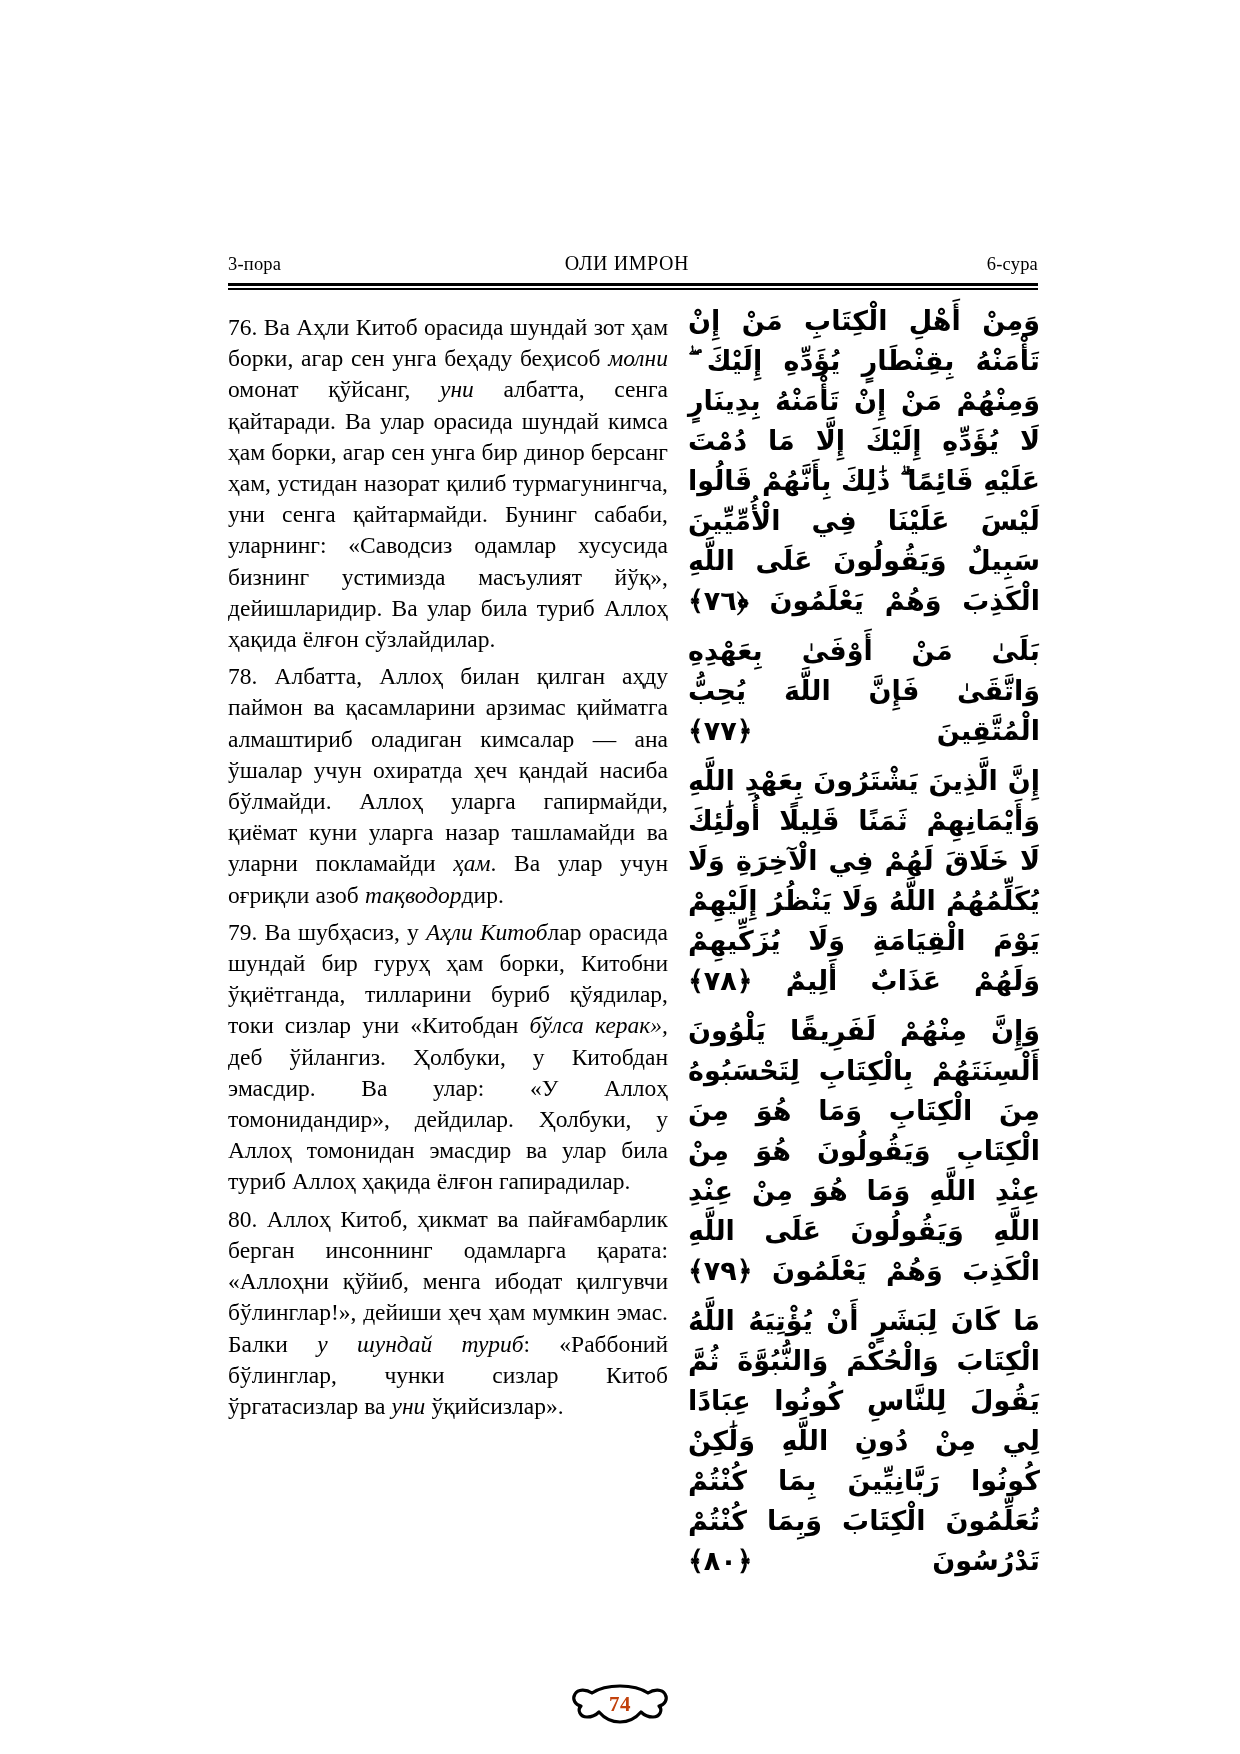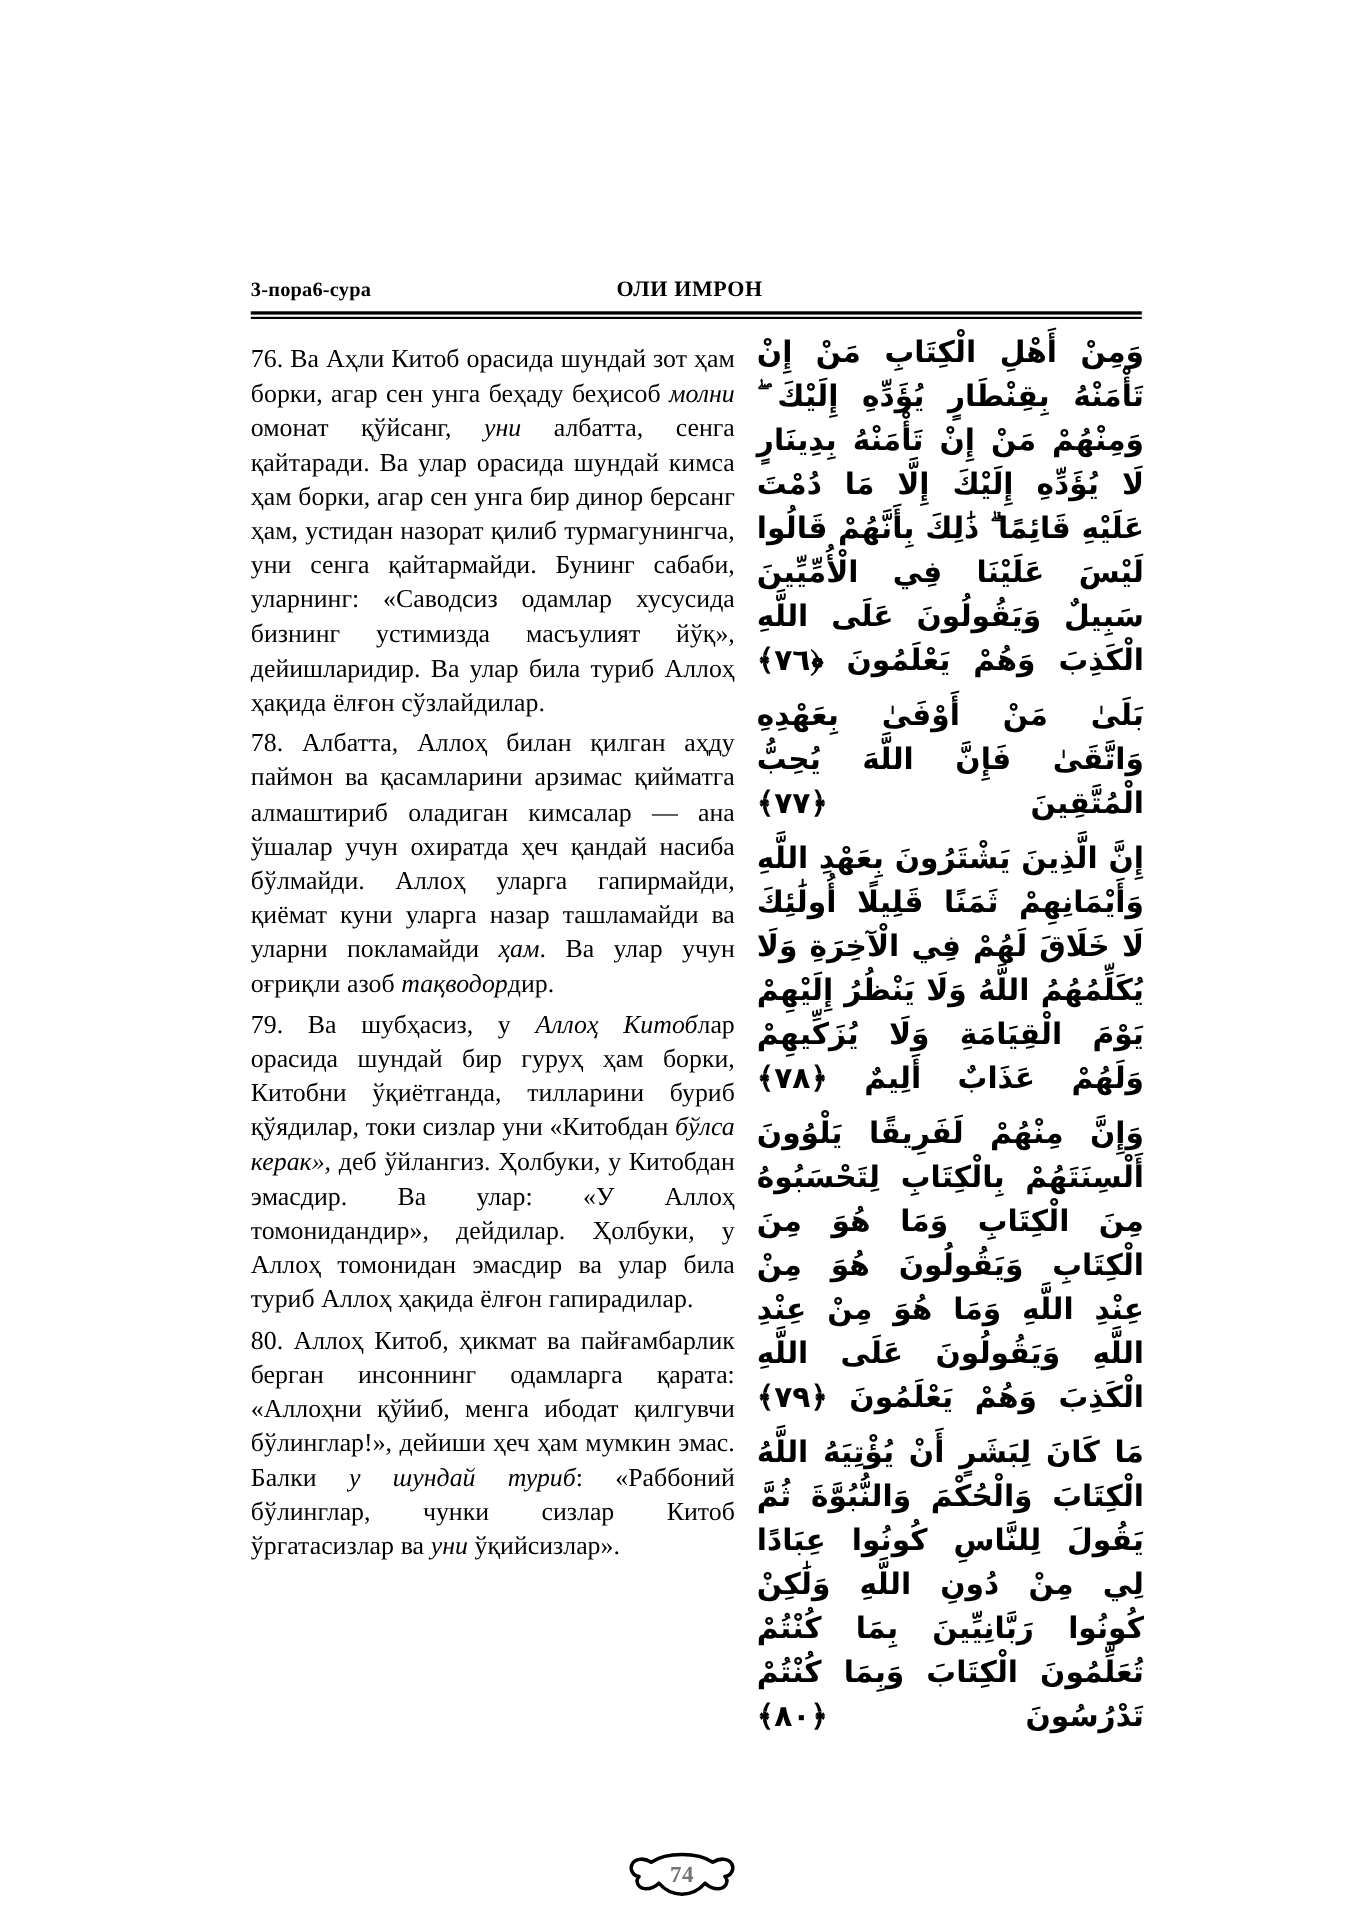--- a/index.html
+++ b/index.html
@@ -25,23 +25,23 @@
 
   
   .header {
     position: absolute;
     left: 228px;
     top: 245px;
     width: 810px;
     height: 30px;
     display: flex;
     align-items: flex-end;
-    justify-content: flex-start;
+    justify-content: space-between;
     font-family: "Liberation Serif", "DejaVu Serif", serif;
-    font-weight: bold;
+    font-weight: normal;
     font-size: 18.5px;
     letter-spacing: 0.2px;
   }
   .header .center {
     position: absolute;
     left: 0;
     right: 12px;
     text-align: center;
     font-size: 20px;
     letter-spacing: 0.6px;
@@ -142,21 +142,21 @@
     position: absolute;
     left: 0;
     top: 0;
   }
   .folio-num {
     position: relative;
     z-index: 2;
     font-family: "Liberation Serif", "DejaVu Serif", serif;
     font-size: 21px;
     font-weight: bold;
-    color: #737373;
+    color: #c2410c;
     letter-spacing: 0.5px;
   }
 </style>
 </head>
 <body>
 
 <div class="page">
 
   <div class="header">
     <span class="left">3-пора</span>
@@ -168,21 +168,21 @@
     <div class="thick"></div>
     <div class="gap"></div>
     <div class="thin"></div>
   </div>
 
   <div class="columns">
 
     <div class="col-uz">
       <p class="verse">76. Ва Аҳли Китоб орасида шундай зот ҳам борки, агар сен унга беҳаду беҳисоб <i>молни</i> омонат қўйсанг, <i>уни</i> албатта, сенга қайтаради. Ва улар орасида шундай кимса ҳам борки, агар сен унга бир динор берсанг ҳам, устидан назорат қилиб турмагунингча, уни сенга қайтармайди. Бунинг сабаби, уларнинг: «Саводсиз одамлар хусусида бизнинг устимизда масъулият йўқ», дейишларидир. Ва улар била туриб Аллоҳ ҳақида ёлғон сўзлайдилар.</p>
       <p class="verse">78. Албатта, Аллоҳ билан қилган аҳду паймон ва қасамларини арзимас қийматга алмаштириб оладиган кимсалар — ана ўшалар учун охиратда ҳеч қандай насиба бўлмайди. Аллоҳ уларга гапирмайди, қиёмат куни уларга назар ташламайди ва уларни покламайди <i>ҳам</i>. Ва улар учун оғриқли азоб <i>тақводор</i>дир.</p>
-      <p class="verse">79. Ва шубҳасиз, у <i>Аллоҳ Китоб</i>лар орасида шундай бир гуруҳ ҳам борки, Китобни ўқиётганда, тилларини буриб қўядилар, токи сизлар уни «Китобдан <i>бўлса керак»,</i> деб ўйлангиз. Ҳолбуки, у Китобдан эмасдир. Ва улар: «У Аллоҳ томонидандир», дейдилар. Ҳолбуки, у Аллоҳ томонидан эмасдир ва улар била туриб Аллоҳ ҳақида ёлғон гапирадилар.</p>
+      <p class="verse">79. Ва шубҳасиз, у <i>Аҳли Китоб</i>лар орасида шундай бир гуруҳ ҳам борки, Китобни ўқиётганда, тилларини буриб қўядилар, токи сизлар уни «Китобдан <i>бўлса керак»,</i> деб ўйлангиз. Ҳолбуки, у Китобдан эмасдир. Ва улар: «У Аллоҳ томонидандир», дейдилар. Ҳолбуки, у Аллоҳ томонидан эмасдир ва улар била туриб Аллоҳ ҳақида ёлғон гапирадилар.</p>
       <p class="verse last">80. Аллоҳ Китоб, ҳикмат ва пайғамбарлик берган инсоннинг одамларга қарата: «Аллоҳни қўйиб, менга ибодат қилгувчи бўлинглар!», дейиши ҳеч ҳам мумкин эмас. Балки <i>у шундай туриб</i>: «Раббоний бўлинглар, чунки сизлар Китоб ўргатасизлар ва <i>уни</i> ўқийсизлар».</p>
     </div>
 
     <div class="col-ar">
       <div class="ayah-block">
         <div class="ayah">وَمِنْ أَهْلِ الْكِتَابِ مَنْ إِنْ تَأْمَنْهُ بِقِنْطَارٍ يُؤَدِّهِ إِلَيْكَ ۖ وَمِنْهُمْ مَنْ إِنْ تَأْمَنْهُ بِدِينَارٍ لَا يُؤَدِّهِ إِلَيْكَ إِلَّا مَا دُمْتَ عَلَيْهِ قَائِمًا ۗ ذَٰلِكَ بِأَنَّهُمْ قَالُوا لَيْسَ عَلَيْنَا فِي الْأُمِّيِّينَ سَبِيلٌ وَيَقُولُونَ عَلَى اللَّهِ الْكَذِبَ وَهُمْ يَعْلَمُونَ ﴿٧٦﴾</div>
       </div>
       <div class="ayah-block">
         <div class="ayah">بَلَىٰ مَنْ أَوْفَىٰ بِعَهْدِهِ وَاتَّقَىٰ فَإِنَّ اللَّهَ يُحِبُّ الْمُتَّقِينَ ﴿٧٧﴾</div>
       </div>

